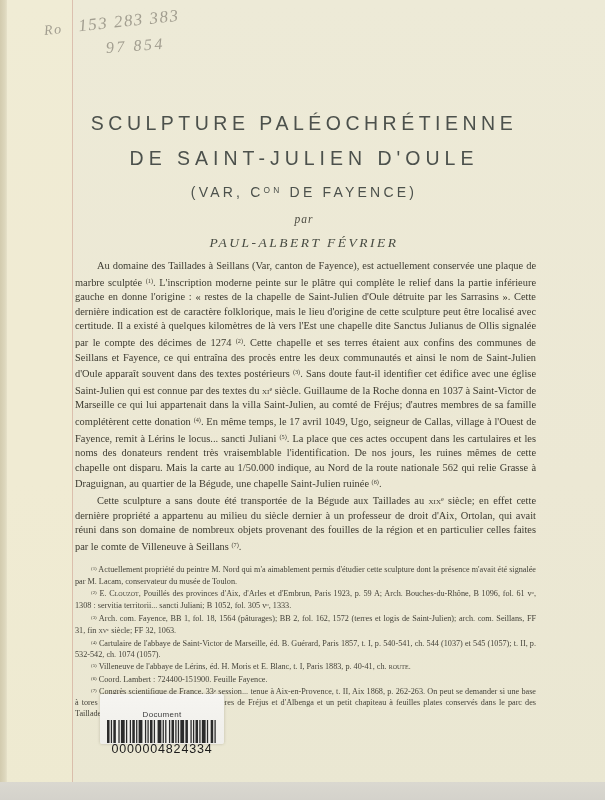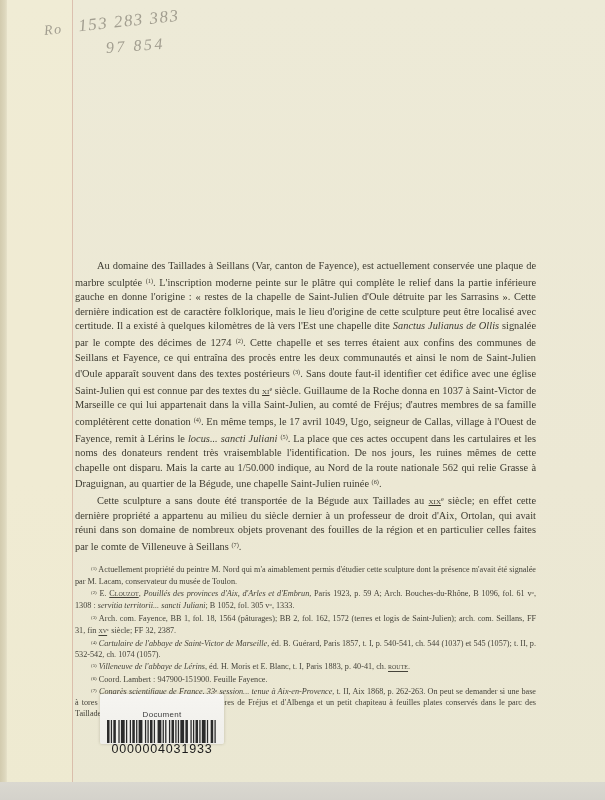--- a/index.html
+++ b/index.html
@@ -80,22 +80,22 @@
     text-align: justify; text-indent: 22px; margin: 0;
   }
   .footnotes { margin-top: 9px; }
   .footnotes p {
     font-size: 8.2px; line-height: 11px;
     text-align: justify; text-indent: 16px; margin: 0;
     color: #45433a;
   }
 
   .sup { font-size: 0.6em; vertical-align: 0.5em; }
-  .sc  { font-variant: small-caps; text-decoration: underline; }
-  .i   { font-style: italic; }
+  .sc  { font-variant: small-caps; }
+  .i   { }
   .i.sup { font-style: italic; }
 
   
   .barcode-sticker {
     position: absolute; left: 100px; top: 694px; width: 124px; height: 50px;
     background: linear-gradient(180deg, #f6f5f1, #efeeea);
     border-radius: 2px;
     box-shadow: 0 0 3px rgba(60,55,35,0.25);
     text-align: center;
     font-family: "Liberation Sans", sans-serif;
@@ -112,33 +112,40 @@
   <div class="left-pane-tint"></div>
   <div class="left-edge"></div>
   <div class="fold-line"></div>
   <div class="bottom-strip"></div>
 
   <div class="hw hw-line1">
     <span class="hw-prefix">Ro</span><span>153 283 383</span>
   </div>
   <div class="hw hw-line2">97 854</div>
 
+  <header class="title-block">
+    <div class="title-line1">SCULPTURE PALÉOCHRÉTIENNE</div>
+    <div class="title-line2">DE SAINT-JULIEN D'OULE</div>
+    <div class="title-line3"><span>(VAR, C</span><span class="sup">ON</span><span> DE FAYENCE)</span></div>
+    <div class="byline">par</div>
+    <div class="author">PAUL-ALBERT FÉVRIER</div>
+  </header>
 
   <div class="text-col">
     <div class="body-text">
       <p><span>Au domaine des Taillades à Seillans (Var, canton de Fayence), est actuellement conservée une plaque de marbre sculptée </span><span class="sup">(1)</span><span>. L'inscription moderne peinte sur le plâtre qui complète le relief dans la partie inférieure gauche en donne l'origine : « restes de la chapelle de Saint-Julien d'Oule détruite par les Sarrasins ». Cette dernière indication est de caractère folklorique, mais le lieu d'origine de cette sculpture peut être localisé avec certitude. Il a existé à quelques kilomètres de là vers l'Est une chapelle dite </span><span class="i">Sanctus Julianus de Ollis</span><span> signalée par le compte des décimes de 1274 </span><span class="sup">(2)</span><span>. Cette chapelle et ses terres étaient aux confins des communes de Seillans et Fayence, ce qui entraîna des procès entre les deux communautés et ainsi le nom de Saint-Julien d'Oule apparaît souvent dans des textes postérieurs </span><span class="sup">(3)</span><span>. Sans doute faut-il identifier cet édifice avec une église Saint-Julien qui est connue par des textes du </span><span class="sc">xi</span><span class="sup">e</span><span> siècle. Guillaume de la Roche donna en 1037 à Saint-Victor de Marseille ce qui lui appartenait dans la villa Saint-Julien, au comté de Fréjus; d'autres membres de sa famille complétèrent cette donation </span><span class="sup">(4)</span><span>. En même temps, le 17 avril 1049, Ugo, seigneur de Callas, village à l'Ouest de Fayence, remit à Lérins le </span><span class="i">locus... sancti Juliani</span><span> </span><span class="sup">(5)</span><span>. La place que ces actes occupent dans les cartulaires et les noms des donateurs rendent très vraisemblable l'identification. De nos jours, les ruines mêmes de cette chapelle ont disparu. Mais la carte au 1/50.000 indique, au Nord de la route nationale 562 qui relie Grasse à Draguignan, au quartier de la Bégude, une chapelle Saint-Julien ruinée </span><span class="sup">(6)</span><span>.</span></p>
       <p><span>Cette sculpture a sans doute été transportée de la Bégude aux Taillades au </span><span class="sc">xix</span><span class="sup">e</span><span> siècle; en effet cette dernière propriété a appartenu au milieu du siècle dernier à un professeur de droit d'Aix, Ortolan, qui avait réuni dans son domaine de nombreux objets provenant des fouilles de la région et en particulier celles faites par le comte de Villeneuve à Seillans </span><span class="sup">(7)</span><span>.</span></p>
     </div>
     <div class="footnotes">
       <p><span class="sup">(1)</span><span> Actuellement propriété du peintre M. Nord qui m'a aimablement permis d'étudier cette sculpture dont la présence m'avait été signalée par M. Lacam, conservateur du musée de Toulon.</span></p>
       <p><span class="sup">(2)</span><span> E. </span><span class="sc">Clouzot</span><span>, </span><span class="i">Pouillés des provinces d'Aix, d'Arles et d'Embrun</span><span>, Paris 1923, p. 59 A; Arch. Bouches-du-Rhône, B 1096, fol. 61 v</span><span class="sup">o</span><span>, 1308 : </span><span class="i">servitia territorii... sancti Juliani</span><span>; B 1052, fol. 305 v</span><span class="sup">o</span><span>, 1333.</span></p>
-      <p><span class="sup">(3)</span><span> Arch. com. Fayence, BB 1, fol. 18, 1564 (pâturages); BB 2, fol. 162, 1572 (terres et logis de Saint-Julien); arch. com. Seillans, FF 31, fin </span><span class="sc">xv</span><span class="sup">e</span><span> siècle; FF 32, 2387.</span></p>
+      <p><span class="sup">(3)</span><span> Arch. com. Fayence, BB 1, fol. 18, 1564 (pâturages); BB 2, fol. 162, 1572 (terres et logis de Saint-Julien); arch. com. Seillans, FF 31, fin </span><span class="sc">xv</span><span class="sup">e</span><span> siècle; FF 32, 1063.</span></p>
       <p><span class="sup">(4)</span><span> </span><span class="i">Cartulaire de l'abbaye de Saint-Victor de Marseille</span><span>, éd. B. Guérard, Paris 1857, t. I, p. 540-541, ch. 544 (1037) et 545 (1057); t. II, p. 532-542, ch. 1074 (1057).</span></p>
       <p><span class="sup">(5)</span><span> </span><span class="i">Villeneuve de l'abbaye de Lérins</span><span>, éd. H. Moris et E. Blanc, t. I, Paris 1883, p. 40-41, ch. </span><span class="sc">route</span><span>.</span></p>
-      <p><span class="sup">(6)</span><span> Coord. Lambert : 947900-151900. Feuille Fayence.</span></p>
+      <p><span class="sup">(6)</span><span> Coord. Lambert : 724400-151900. Feuille Fayence.</span></p>
       <p><span class="sup">(7)</span><span> </span><span class="i">Congrès scientifique de France, 33</span><span class="i sup">e</span><span class="i"> session... tenue à Aix-en-Provence</span><span>, t. II, Aix 1868, p. 262-263. On peut se demander si une base à tores aplatis, proche de celles des baptistères de Fréjus et d'Albenga et un petit chapiteau à feuilles plates conservés dans le parc des Taillades ne proviennent pas de Saint-Julien.</span></p>
     </div>
   </div>
 
   <div class="barcode-sticker">
     <div class="barcode-label">Document</div>
     <svg class="barcode-bars" preserveAspectRatio="none" xmlns="http://www.w3.org/2000/svg" viewBox="0 0 87 24">
         <rect x="0" y="0" width="2" height="24" fill="#2b2b2b"></rect>
         <rect x="3" y="0" width="1" height="24" fill="#2b2b2b"></rect>
         <rect x="5" y="0" width="2" height="24" fill="#2b2b2b"></rect>
@@ -164,16 +171,16 @@
         <rect x="62" y="0" width="2" height="24" fill="#2b2b2b"></rect>
         <rect x="66" y="0" width="1" height="24" fill="#2b2b2b"></rect>
         <rect x="68" y="0" width="1" height="24" fill="#2b2b2b"></rect>
         <rect x="70" y="0" width="2" height="24" fill="#2b2b2b"></rect>
         <rect x="73" y="0" width="1" height="24" fill="#2b2b2b"></rect>
         <rect x="75" y="0" width="3" height="24" fill="#2b2b2b"></rect>
         <rect x="79" y="0" width="1" height="24" fill="#2b2b2b"></rect>
         <rect x="82" y="0" width="2" height="24" fill="#2b2b2b"></rect>
         <rect x="85" y="0" width="1" height="24" fill="#2b2b2b"></rect>
       </svg>
-    <div class="barcode-number">0000004031933</div>
+    <div class="barcode-number">0000004824334</div>
   </div>
 
 </div>
 
 </body></html>

